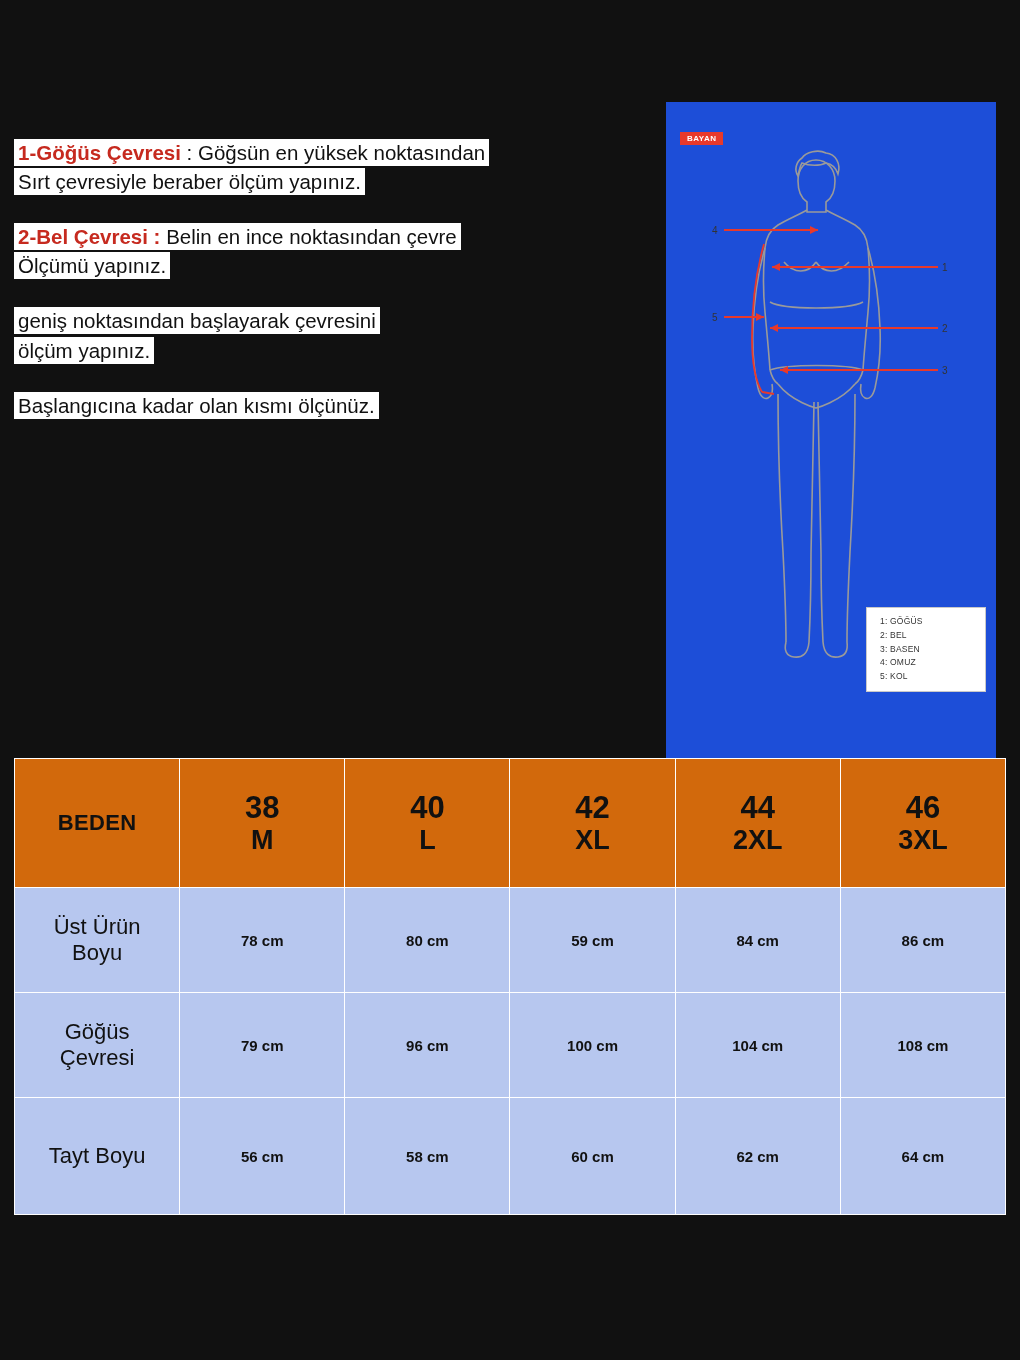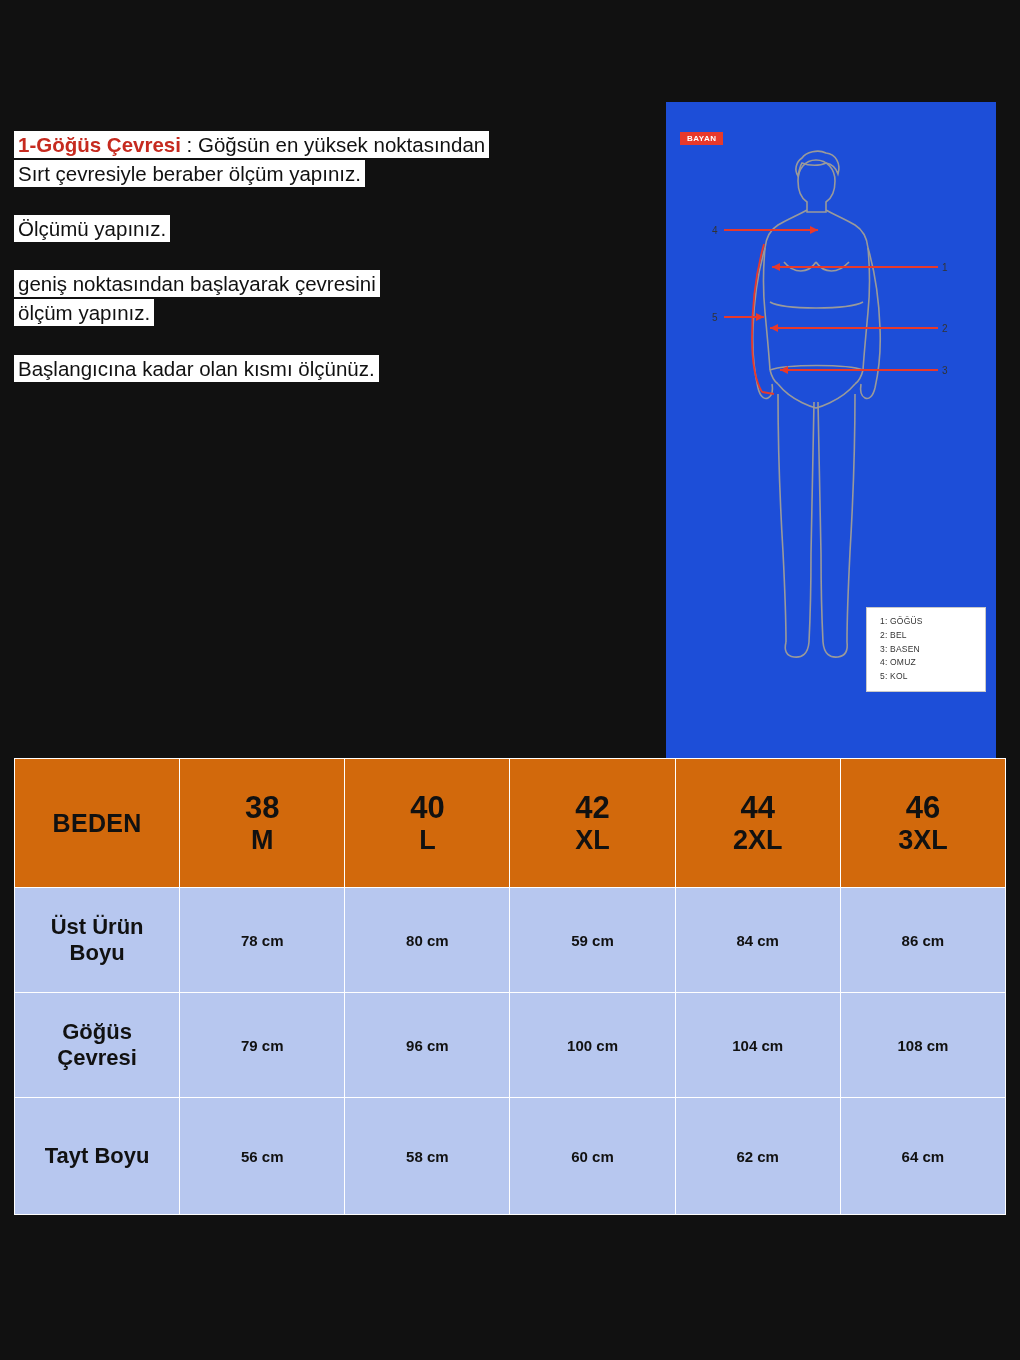--- a/index.html
+++ b/index.html
@@ -33,21 +33,21 @@
     width: 650px;
   }
   .main-title {
     color: #ffffff;
     font-size: 31px;
     font-weight: bold;
     margin: 0 0 22px 18px;
     letter-spacing: 0.2px;
   }
   .para {
-    margin: 0 0 26px 0;
+    margin: 8px 0 26px 0;
     line-height: 1.38;
   }
   .para .ln {
     display: block;
   }
   .para .seg {
     background: #ffffff;
     color: #111111;
     font-size: 20.5px;
     padding: 2px 4px;
@@ -125,30 +125,29 @@
   }
   .head-cell .line1 {
     font-size: 31px;
     line-height: 1.12;
   }
   .head-cell .line2 {
     font-size: 27px;
     line-height: 1.12;
   }
   .head-cell.label {
-    font-size: 25px;
+    font-size: 22px;
     letter-spacing: 0.3px;
   }
   td.row-label {
     background: #b7c7ef;
     color: #111111;
     font-size: 22px;
     text-align: center;
     padding: 10px 11px;
-    font-weight: bold;
   }
   td.val {
     background: #b7c7ef;
     color: #111111;
     font-size: 15px;
     font-weight: bold;
     padding: 10px 4px;
   }
   tr.r1 td { height: 84px; }
   tr.r2 td { height: 84px; }
@@ -162,20 +161,21 @@
 
   <div class="top-area">
 
     <div class="instructions">
       <div id="para-container">
           <div class="para">
             <span class="ln"><span class="seg"><span style="color: rgb(198, 42, 31); font-weight: bold;">1-Göğüs Çevresi</span><span> : Göğsün en yüksek noktasından</span></span></span>
             <span class="ln"><span class="seg"><span>Sırt çevresiyle beraber ölçüm yapınız.</span></span></span>
           </div>
           <div class="para">
+            <span class="ln"><span class="seg"><span style="color: rgb(198, 42, 31); font-weight: bold;">2-Bel Çevresi :</span><span> Belin en ince noktasından çevre</span></span></span>
             <span class="ln"><span class="seg"><span>Ölçümü yapınız.</span></span></span>
           </div>
           <div class="para">
             <span class="ln"><span class="seg"><span>geniş noktasından başlayarak çevresini</span></span></span>
             <span class="ln"><span class="seg"><span>ölçüm yapınız.</span></span></span>
           </div>
           <div class="para">
             <span class="ln"><span class="seg"><span>Başlangıcına kadar olan kısmı ölçünüz.</span></span></span>
           </div>
         </div>

